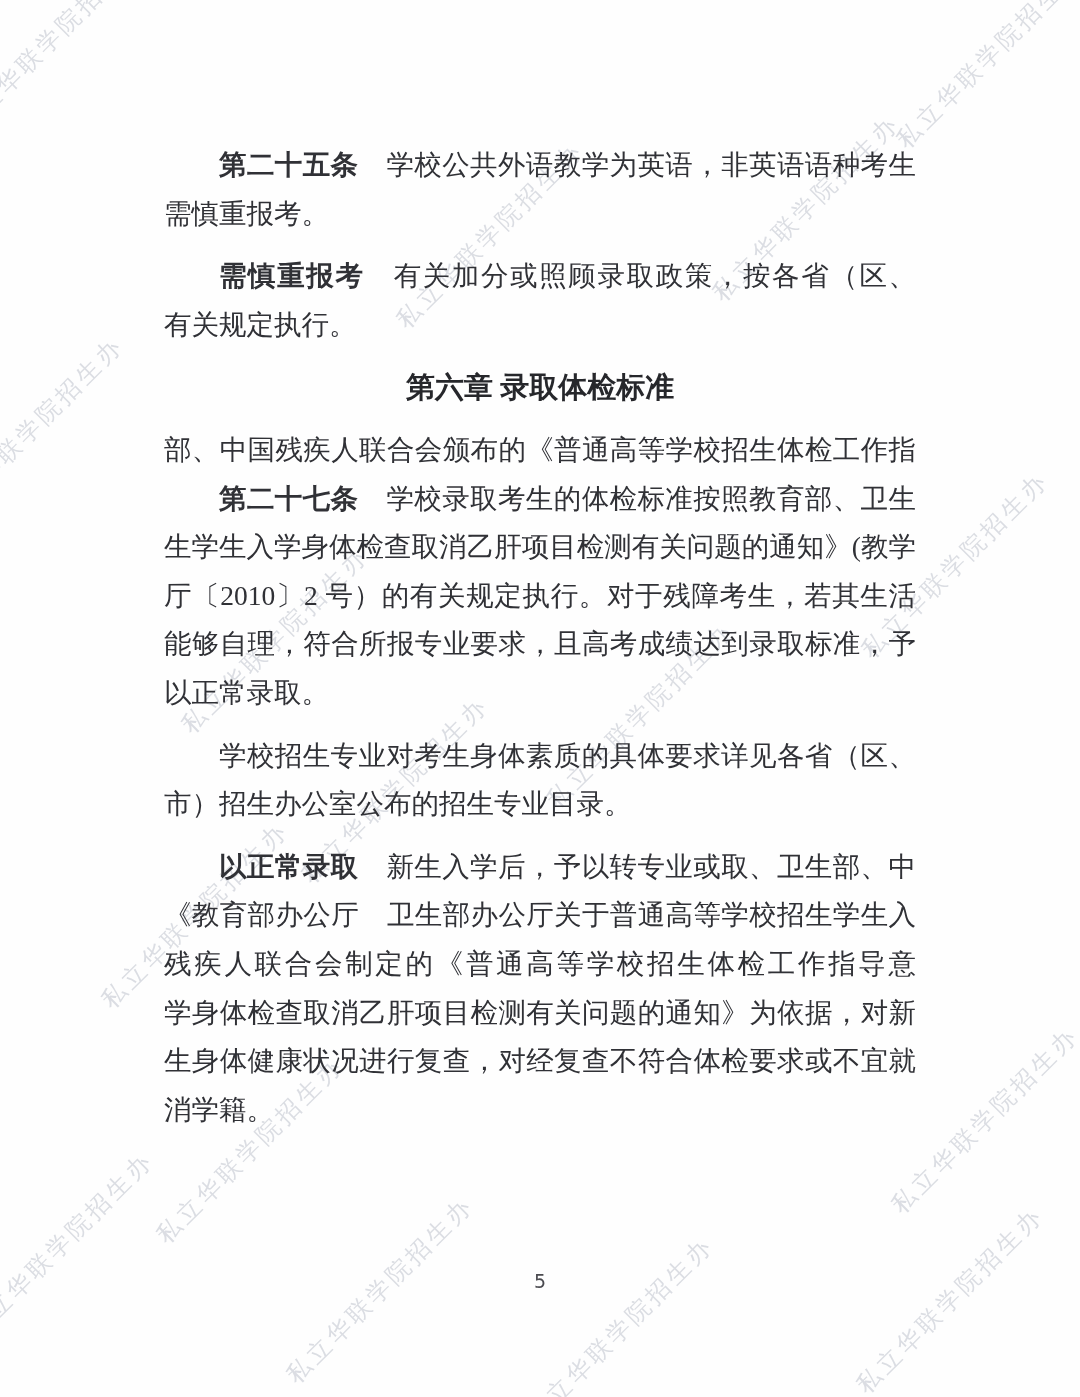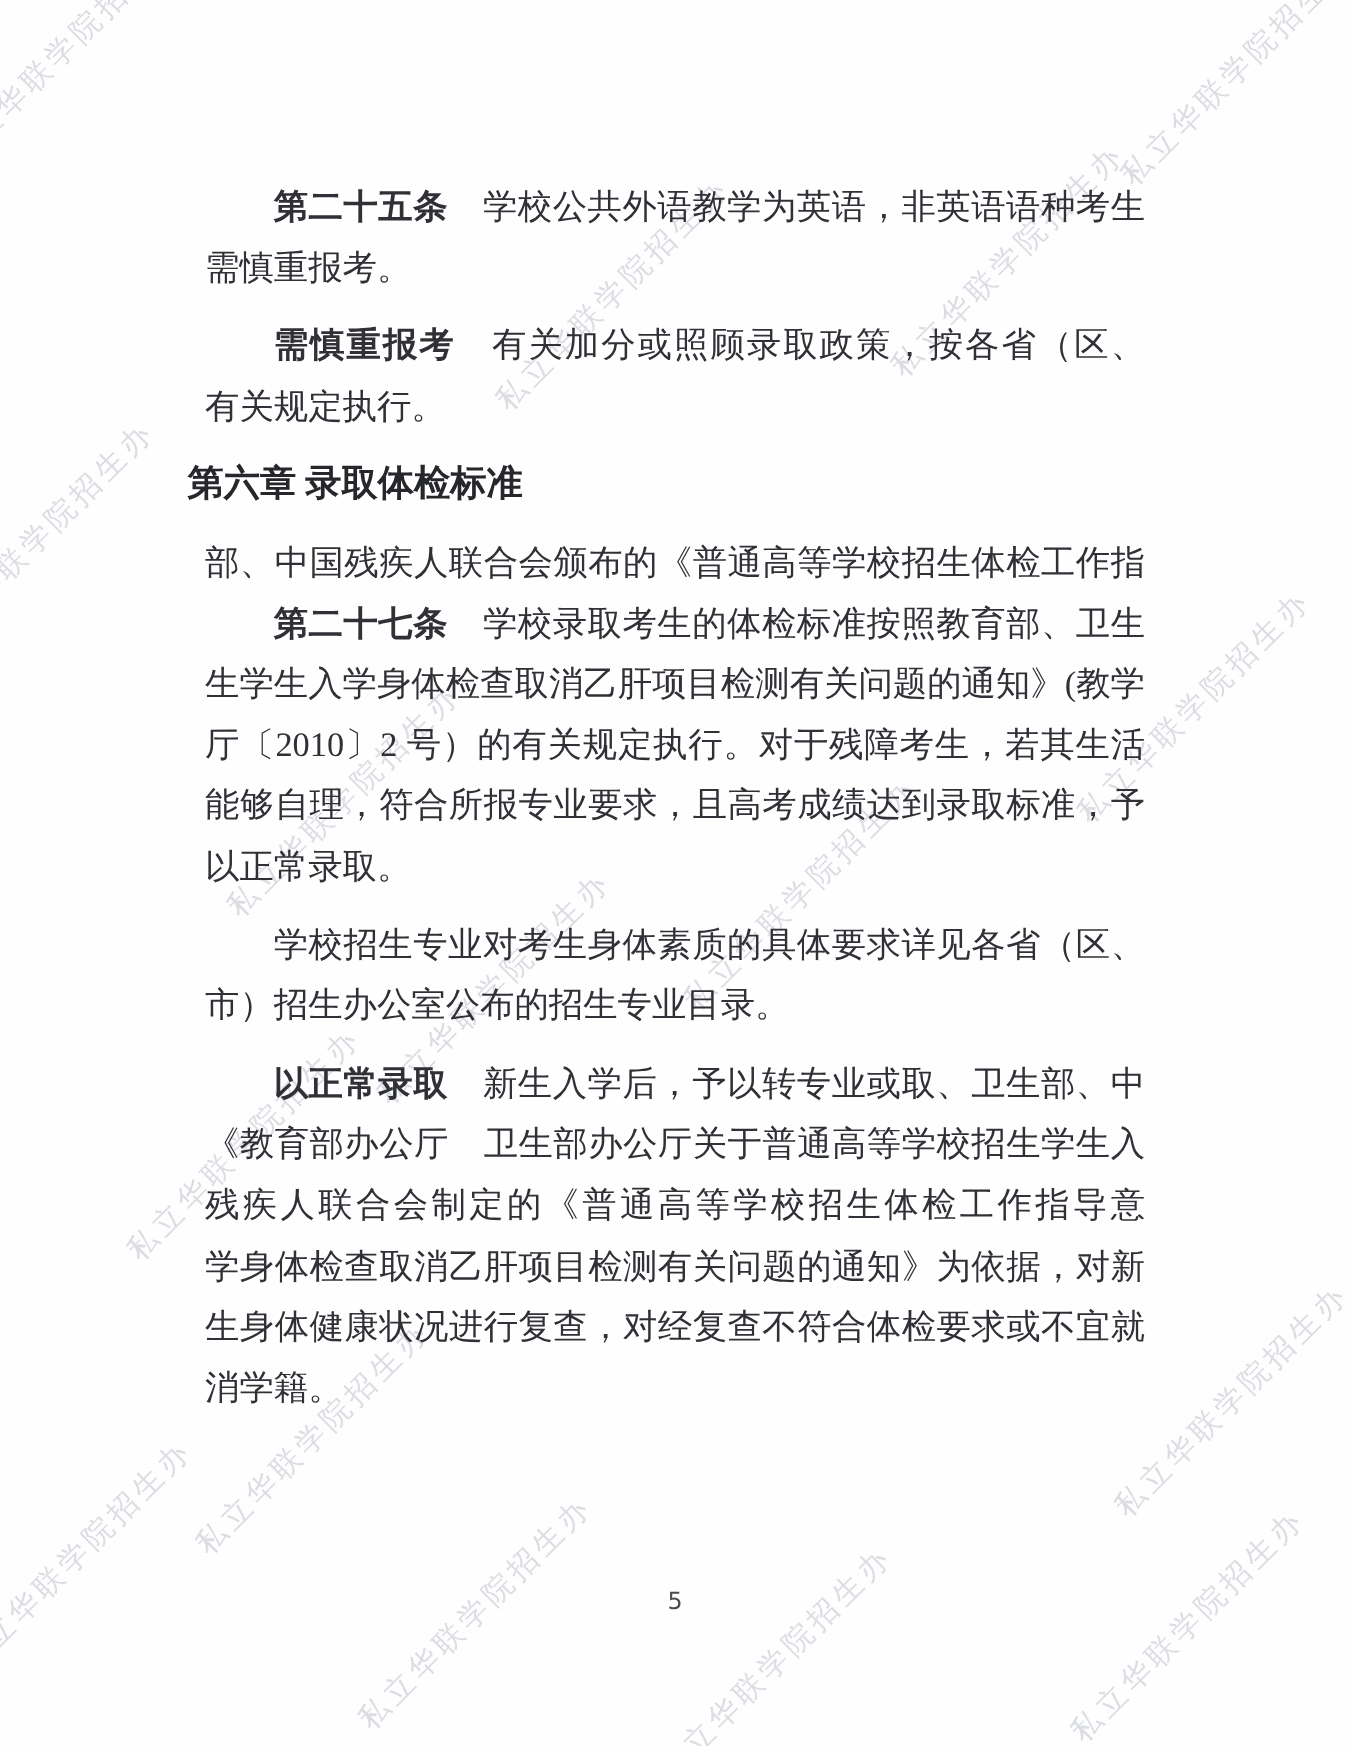--- a/index.html
+++ b/index.html
@@ -49,20 +49,21 @@
     line-height: 48.6px;
     overflow: hidden;
     white-space: normal;
   }
   .line.indent { text-indent: 2em; }
   .line.justify { text-align: justify; text-align-last: justify; }
   .seg.bold { font-weight: 700; }
   .heading {
     font-weight: 700;
     font-size: 29px;
+    text-align: center;
     height: 48.6px;
     line-height: 48.6px;
     margin: 14px 0 10px 0;
     color: #26272b;
   }
   .page-number {
     position: absolute;
     top: 1270px;
     left: 0;
     width: 100%;

